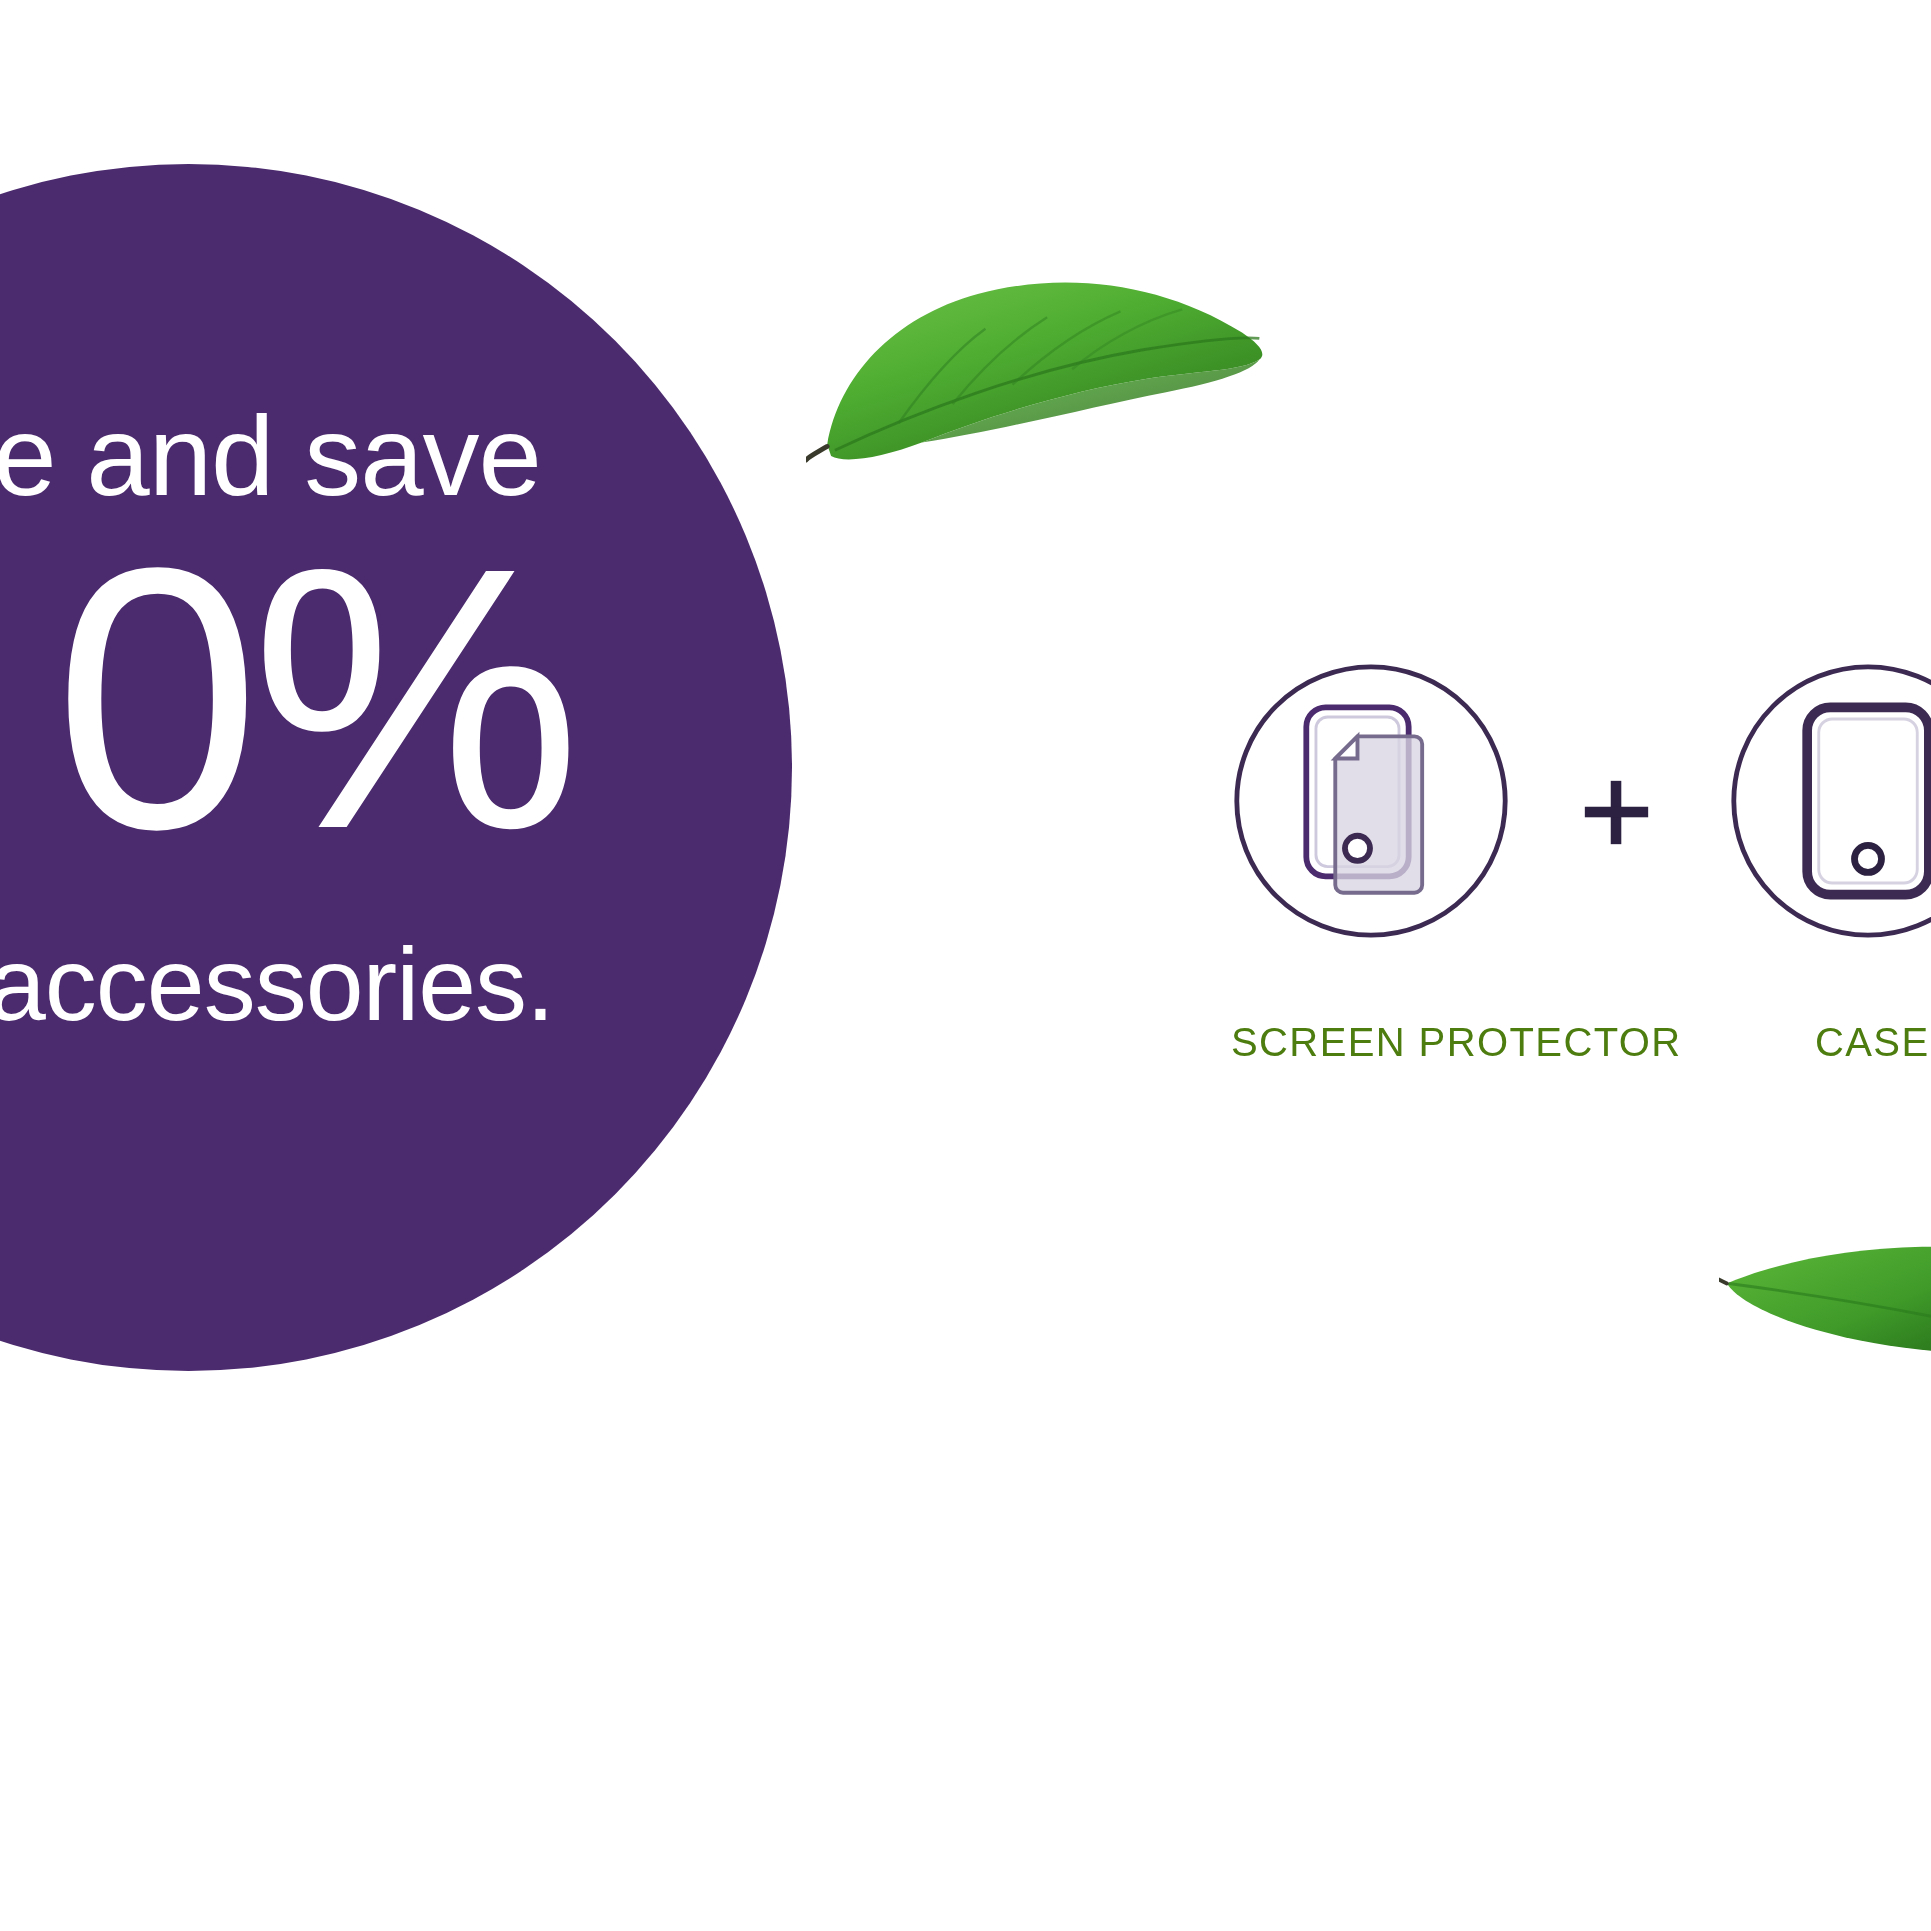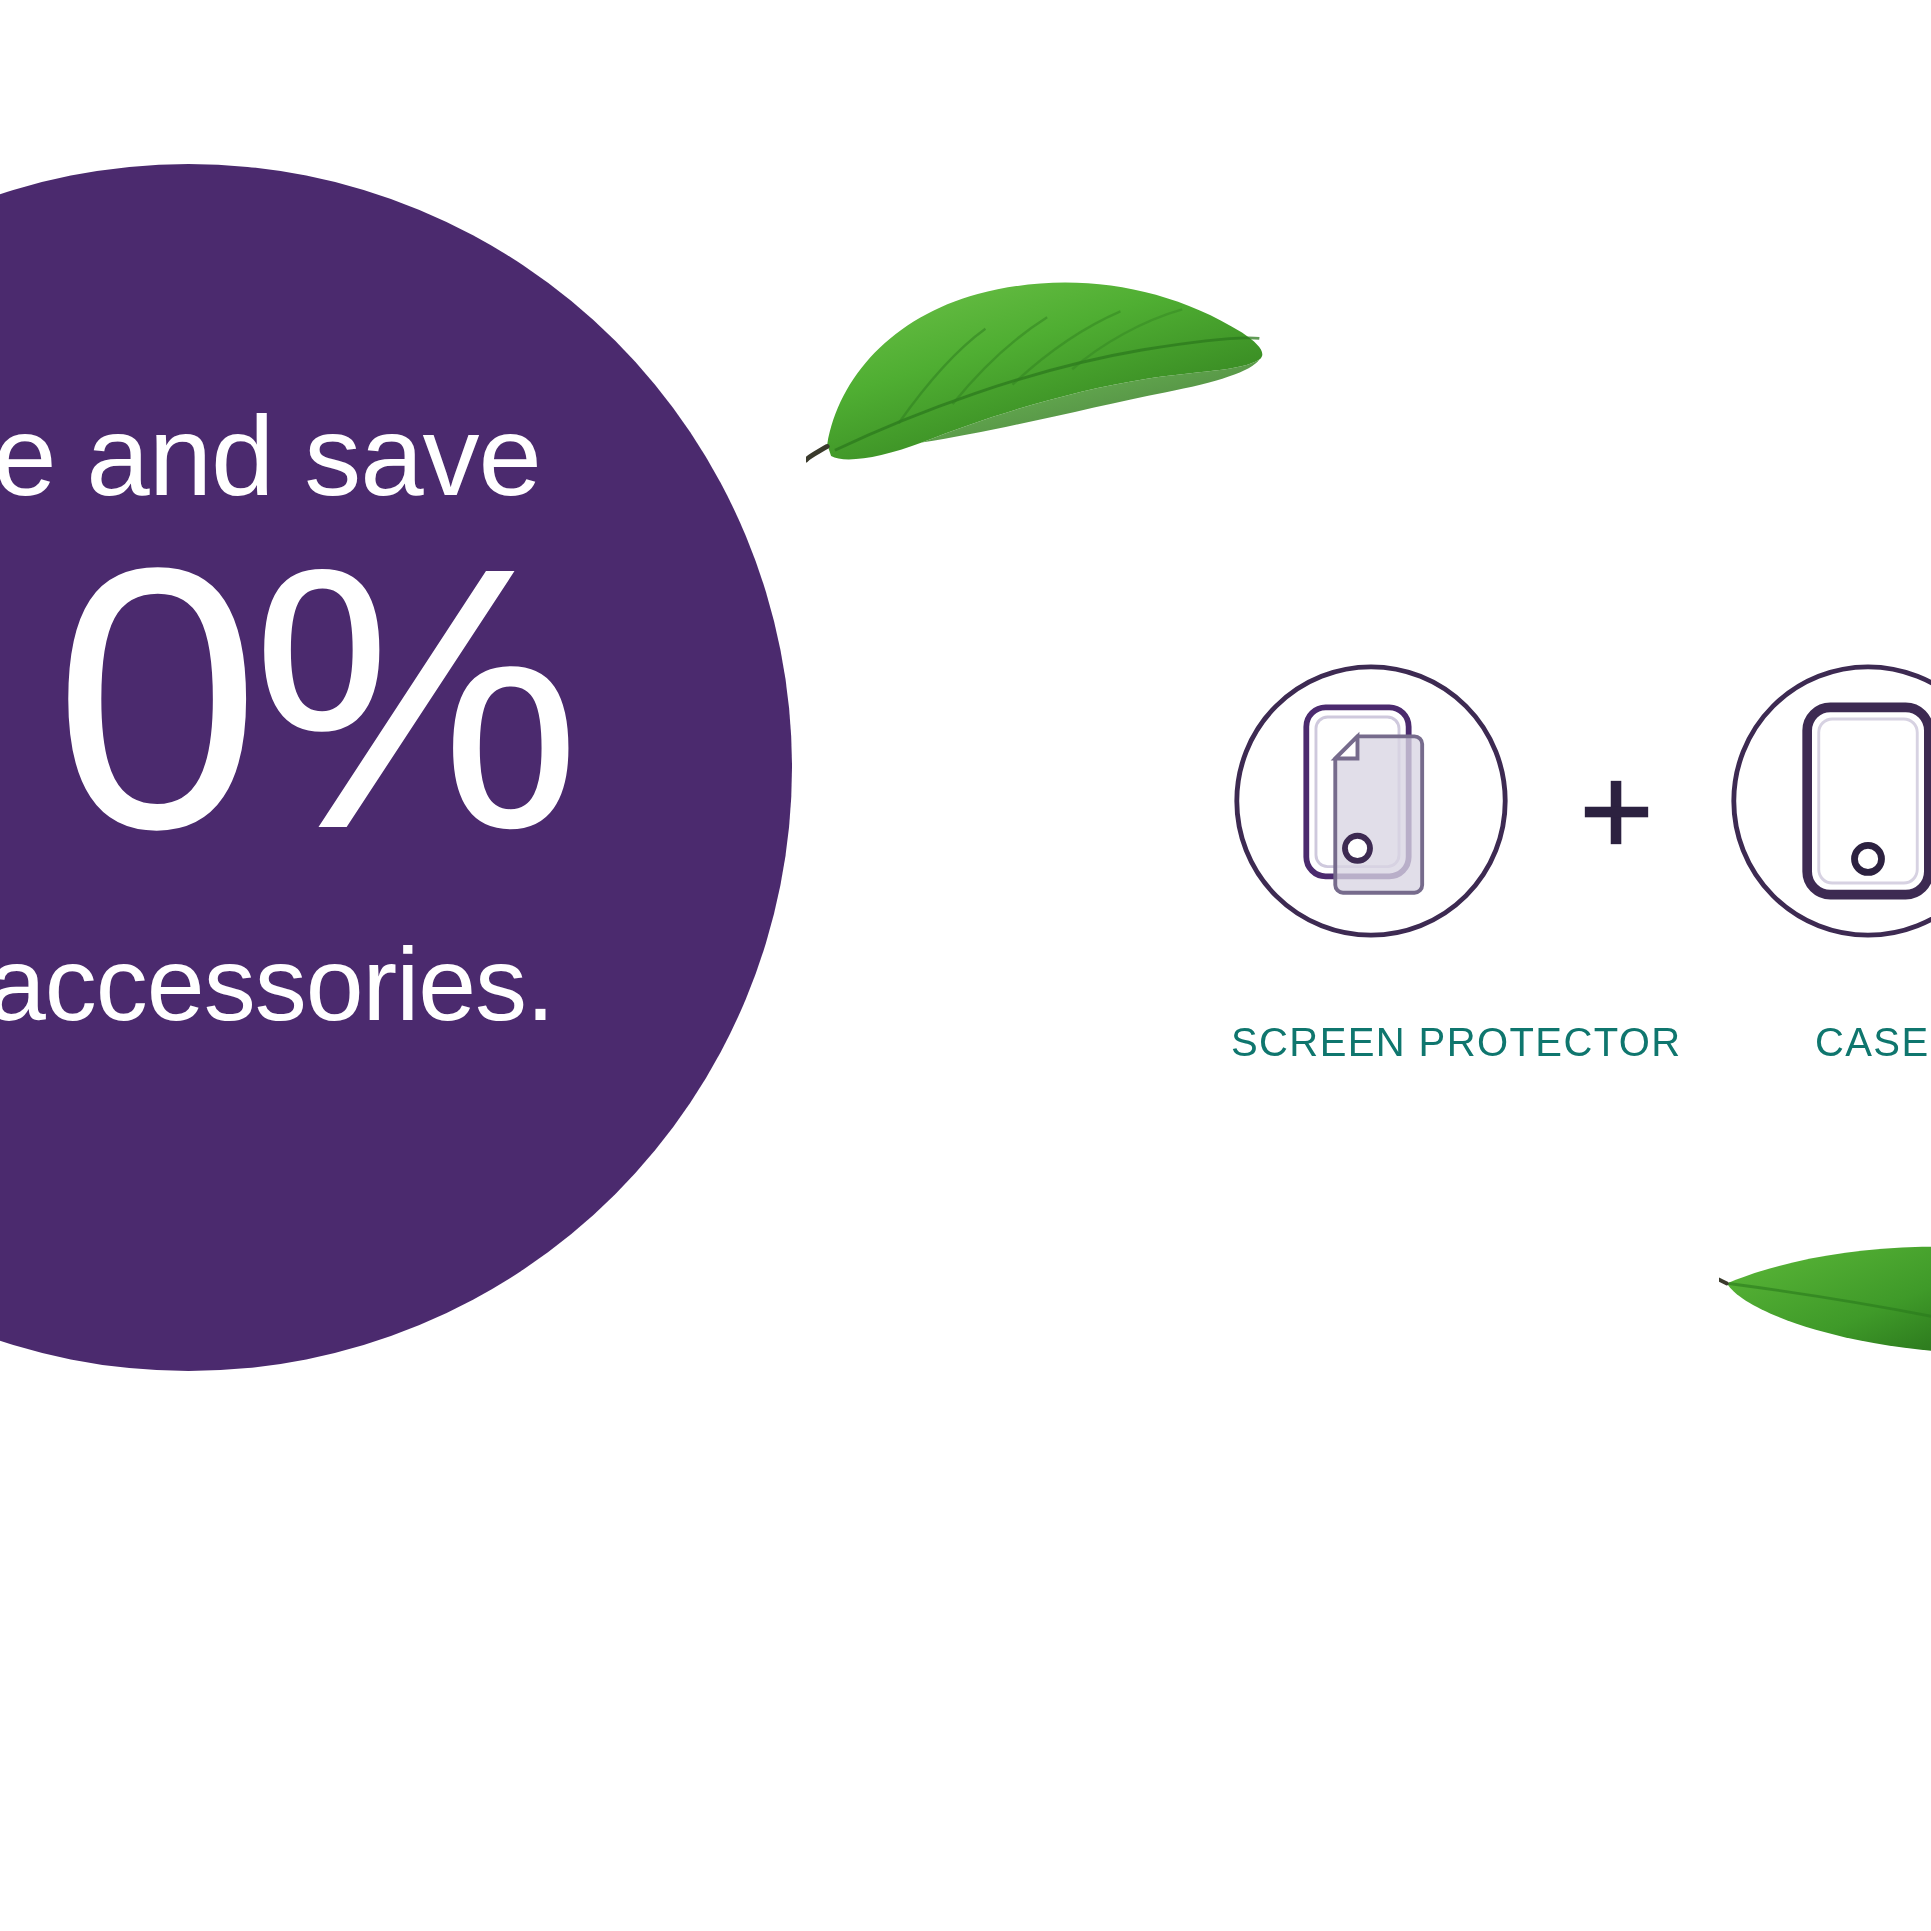--- a/index.html
+++ b/index.html
@@ -130,21 +130,21 @@
     height: 280px;
     position: relative;
   }
   .icon-circle svg { display: block; width: 280px; height: 280px; }
 
   .accessory-label {
     margin-top: 79px;
     font-size: 40px;
     font-weight: 400;
     letter-spacing: 1.4px;
-    color: #0f766e;
+    color: #4d7c0f;
     white-space: nowrap;
   }
   .accessory-item.item-1 .accessory-label {
     text-align: left;
     padding-left: 87px;
   }
 
   .plus-sign {
     position: absolute;
     left: 350px;

